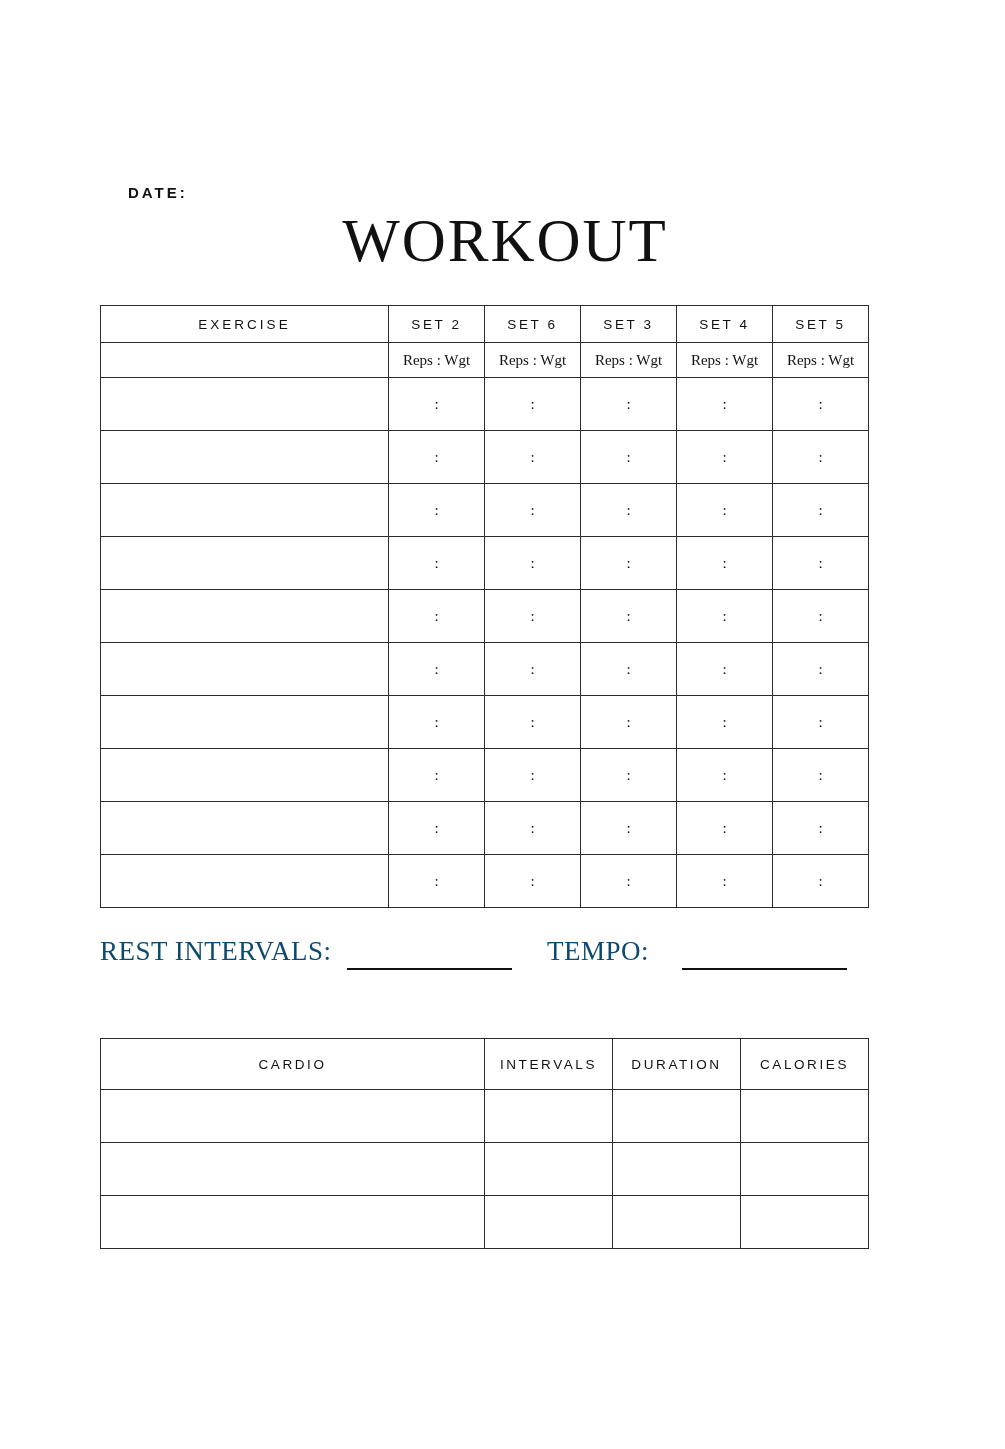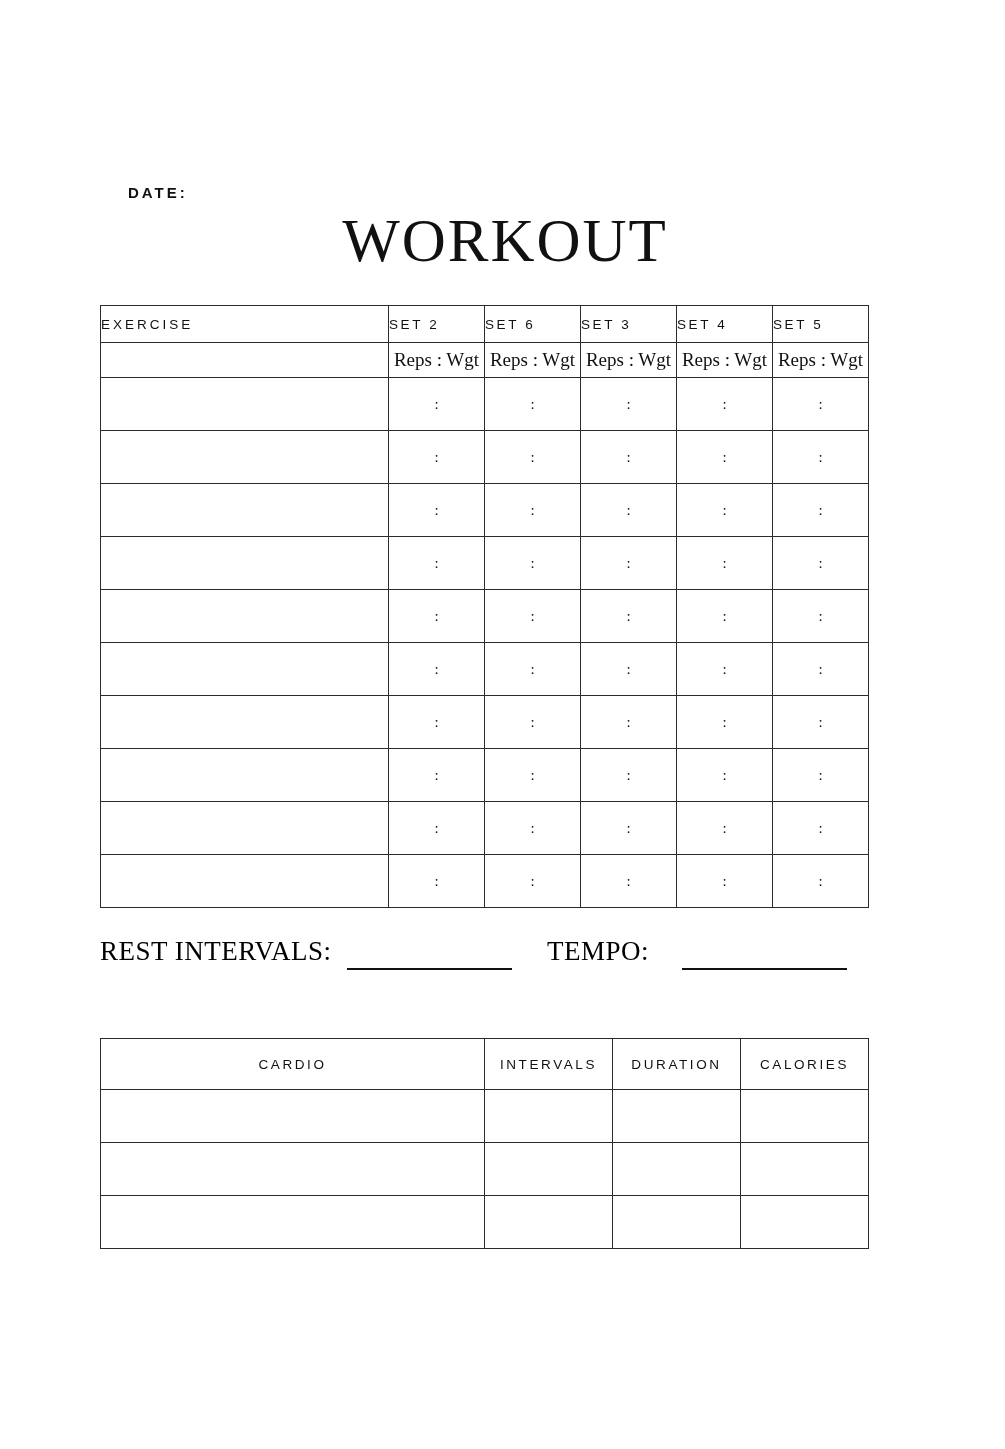--- a/index.html
+++ b/index.html
@@ -72,30 +72,30 @@
     left: 100px;
     top: 305px;
     width: 768px;
   }
   .wt-head th {
     height: 36px;
     font-family: "Liberation Sans", sans-serif;
     font-size: 13.5px;
     letter-spacing: 2.6px;
     color: #111;
-    text-align: left;
+    text-align: center;
     vertical-align: middle;
   }
   .wt-head th.exercise-head {
     letter-spacing: 3px;
   }
   .wt-sub td {
     height: 34px;
     font-family: "Liberation Serif", serif;
-    font-size: 19px;
+    font-size: 15px;
     text-align: center;
     vertical-align: middle;
     color: #111;
   }
   .wt-sub td.blank {
     border-left: 1px solid #2b2b2b;
     border-right: 1px solid #2b2b2b;
     border-top: none;
     border-bottom: none;
   }
@@ -110,21 +110,21 @@
 
   
   .rest-line {
     position: absolute;
     left: 100px;
     top: 936px;
     width: 790px;
     height: 44px;
     font-family: "Liberation Serif", serif;
     font-size: 27px;
-    color: #000000;
+    color: #0c4a6e;
     letter-spacing: 0.5px;
   }
   .rest-label {
     position: absolute;
     left: 0;
     top: 0;
   }
   .rest-rule {
     position: absolute;
     left: 247px;

